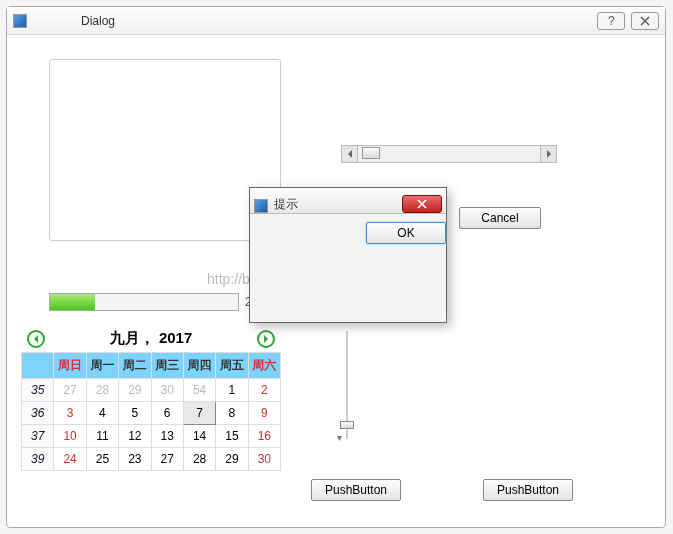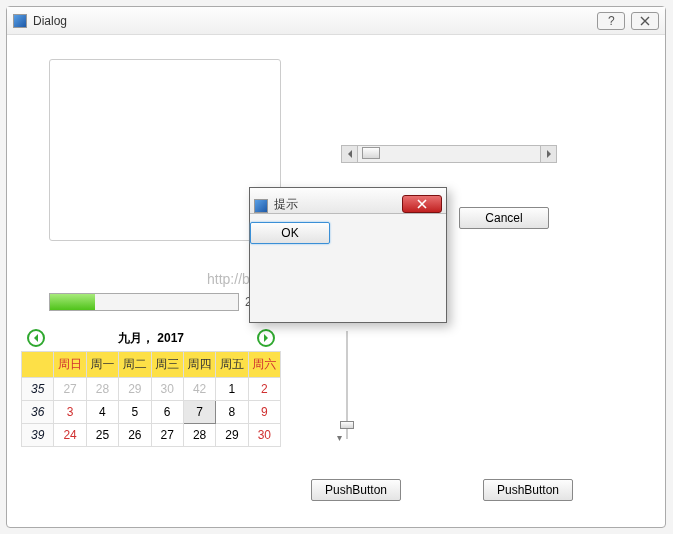--- a/index.html
+++ b/index.html
@@ -6,74 +6,74 @@
   body { background: #f4f4f4; padding: 6px; }
   .window {
     width: 660px; height: 522px; background: #fff; border: 1px solid #aaa; border-radius: 4px;
     position: relative;
   }
   .titlebar {
     height: 28px; border-bottom: 1px solid #ddd; display: flex; align-items: center; padding: 0 6px;
     background: linear-gradient(#fdfdfd,#f0f0f0);
   }
   .app-icon { width: 14px; height: 14px; background: linear-gradient(135deg,#5aa0e6,#1e5aa8); margin-right: 6px; border: 1px solid #999; }
-  .title-text { color: #333; flex: 1; }
+  .title-text { color: #333; flex: 1; margin-left: 48px; }
   .tb-btns { display: flex; gap: 6px; }
   .tb-btn { width: 28px; height: 18px; border: 1px solid #999; border-radius: 3px; display: flex; align-items: center; justify-content: center; background: #f5f5f5; cursor: default; }
   .tb-btn svg { display: block; }
   .client { position: relative; width: 100%; height: calc(100% - 28px); }
   .groupbox { position: absolute; border: 1px solid #ccc; border-radius: 3px; }
 
   .listbox { left: 42px; top: 24px; width: 232px; height: 182px; background: #fff; }
 
   .hscroll { position: absolute; left: 334px; top: 110px; width: 216px; height: 18px; background: #f0f0f0; border: 1px solid #bbb; display:flex; }
   .hs-arrow { width: 16px; height: 100%; background: #e6e6e6; border: 0 solid #bbb; display:flex; align-items:center; justify-content:center; }
   .hs-arrow.l { border-right-width:1px;}
   .hs-arrow.r { border-left-width:1px;}
   .hs-track { flex:1; position: relative; }
   .hs-thumb { position:absolute; left:4px; top:1px; width:18px; height:12px; background: linear-gradient(#fdfdfd,#d8d8d8); border:1px solid #999; }
 
   .btn { position: absolute; height: 22px; background: linear-gradient(#fdfdfd,#e4e4e4); border:1px solid #888; border-radius:2px; font-family: monospace; display:flex; align-items:center; justify-content:center; cursor:default; }
-  .btn.cancel { left: 452px; top: 172px; width: 90px; text-align: right; }
+  .btn.cancel { left: 452px; top: 172px; width: 82px; text-align: right; }
   .btn.pb1 { left: 304px; top: 444px; width: 90px; }
   .btn.pb2 { left: 476px; top: 444px; width: 90px; }
 
   .progress-wrap { position:absolute; left: 42px; top: 258px; width: 190px; height: 18px; border:1px solid #aaa; background:#f4f4f4; overflow:hidden; }
   .progress-fill { height:100%; width:24%; background: linear-gradient(#a7ea7b,#4fc31a); }
   .progress-label { position:absolute; left: 238px; top: 258px; line-height:18px; color:#555; }
 
   .watermark { position:absolute; left: 200px; top: 236px; color:#bbb; font-family: Arial; font-size: 14px; pointer-events:none; }
 
   .cal { position:absolute; left: 14px; top: 290px; width: 260px; }
   .cal-head { display:flex; align-items:center; justify-content:space-between; padding: 4px 6px; }
   .cal-nav { width:18px; height:18px; border-radius:9px; background:#fff; border:2px solid #2fa82f; color:#2fa82f; display:flex; align-items:center; justify-content:center; font-weight:bold; cursor:default;}
-  .cal-title { font-weight:bold; font-size:12px; }
+  .cal-title { font-weight:bold; font-size:15px; }
   .cal-grid { width:100%; border-collapse: collapse; }
   .cal-grid th, .cal-grid td { border:1px solid #ddd; text-align:center; padding:4px 0; width:12.5%; }
-  .cal-grid th { font-weight:normal; color:#333; background:#fde047; }
+  .cal-grid th { font-weight:bold; color:#333; background:#7dd3fc; }
   .cal-grid th.wknum { color:#999; }
   .cal-grid th.weekend { color:#d03030; }
   .cal-grid td.wknum { color:#0f172a; background:#fafafa;font-style:italic; }
   .cal-grid td.gray { color:#bbb; }
   .cal-grid td.red { color:#d03030; }
   .cal-grid td.sel { background:#e8e8e8; border:1px solid #888; }
 
   .vslider { position:absolute; left: 330px; top: 296px; width:20px; height:108px; }
   .vs-track { position:absolute; left:9px; top:0; width:2px; height:100%; background:#ccc; }
   .vs-thumb { position:absolute; left:3px; top:90px; width:14px; height:8px; background:linear-gradient(#fdfdfd,#d8d8d8); border:1px solid #888; }
   .vs-tick { position:absolute; left:0px; bottom:-4px; font-size:10px; color:#777; }
 
   .msgbox { position:absolute; left: 242px; top: 152px; width: 198px; height: 136px; background:#f4f4f4; border:1px solid #666; box-shadow: 4px 4px 10px rgba(0,0,0,.25); }
   .msg-tb { height:26px; background: linear-gradient(#fdfdfd,#e8e8e8); border-bottom:1px solid #bbb; display:flex; align-items:flex-end; padding:0 4px; }
   .msg-title { flex:1; color:#333; }
   .msg-close { width:40px; height:18px; border-radius:3px; background: linear-gradient(#e97070,#c02020); border:1px solid #7a1010; display:flex; align-items:center; justify-content:center; }
   .msg-body { display:flex; align-items:center; gap:14px; padding: 14px 12px 4px 12px; }
   .warn-icon { width:32px; height:28px; }
   .msg-text { color:#222; }
-  .msg-btns { display:flex; justify-content:flex-start; padding: 8px 0 12px 0; }
+  .msg-btns { display:flex; justify-content:flex-end; padding: 8px 0 12px 0; }
   .msg-ok { width:80px; height:22px; background: linear-gradient(#fdfdfd,#e4e4e4); border:1px solid #3a8fd6; border-radius:2px; box-shadow: 0 0 2px #6eb6f0; display:flex; align-items:center; justify-content:center; cursor:default; }
 </style>
 </head>
 <body>
 
 <div class="window">
   <div class="titlebar">
     <div class="app-icon"></div>
     <div class="title-text">Dialog</div>
     <div class="tb-btns">
@@ -148,39 +148,49 @@
             <th class="weekend">周六</th>
           </tr>
         </thead>
         <tbody id="cal-body">
             <tr>
               <td class="wknum">35</td>
               <td class="gray">27</td>
               <td class="gray">28</td>
               <td class="gray">29</td>
               <td class="gray">30</td>
-              <td class="gray">42</td>
+              <td class="gray">54</td>
               <td class="">1</td>
               <td class="red">2</td>
             </tr>
             <tr>
               <td class="wknum">36</td>
               <td class="red">3</td>
               <td class="">4</td>
               <td class="">5</td>
               <td class="">6</td>
               <td class="sel">7</td>
               <td class="">8</td>
               <td class="red">9</td>
             </tr>
             <tr>
+              <td class="wknum">37</td>
+              <td class="red">10</td>
+              <td class="">11</td>
+              <td class="">12</td>
+              <td class="">13</td>
+              <td class="">14</td>
+              <td class="">15</td>
+              <td class="red">16</td>
+            </tr>
+            <tr>
               <td class="wknum">39</td>
               <td class="red">24</td>
               <td class="">25</td>
-              <td class="">26</td>
+              <td class="">23</td>
               <td class="">27</td>
               <td class="">28</td>
               <td class="">29</td>
               <td class="red">30</td>
             </tr>
           </tbody>
       </table>
     </div>
 
     <div class="vslider">

